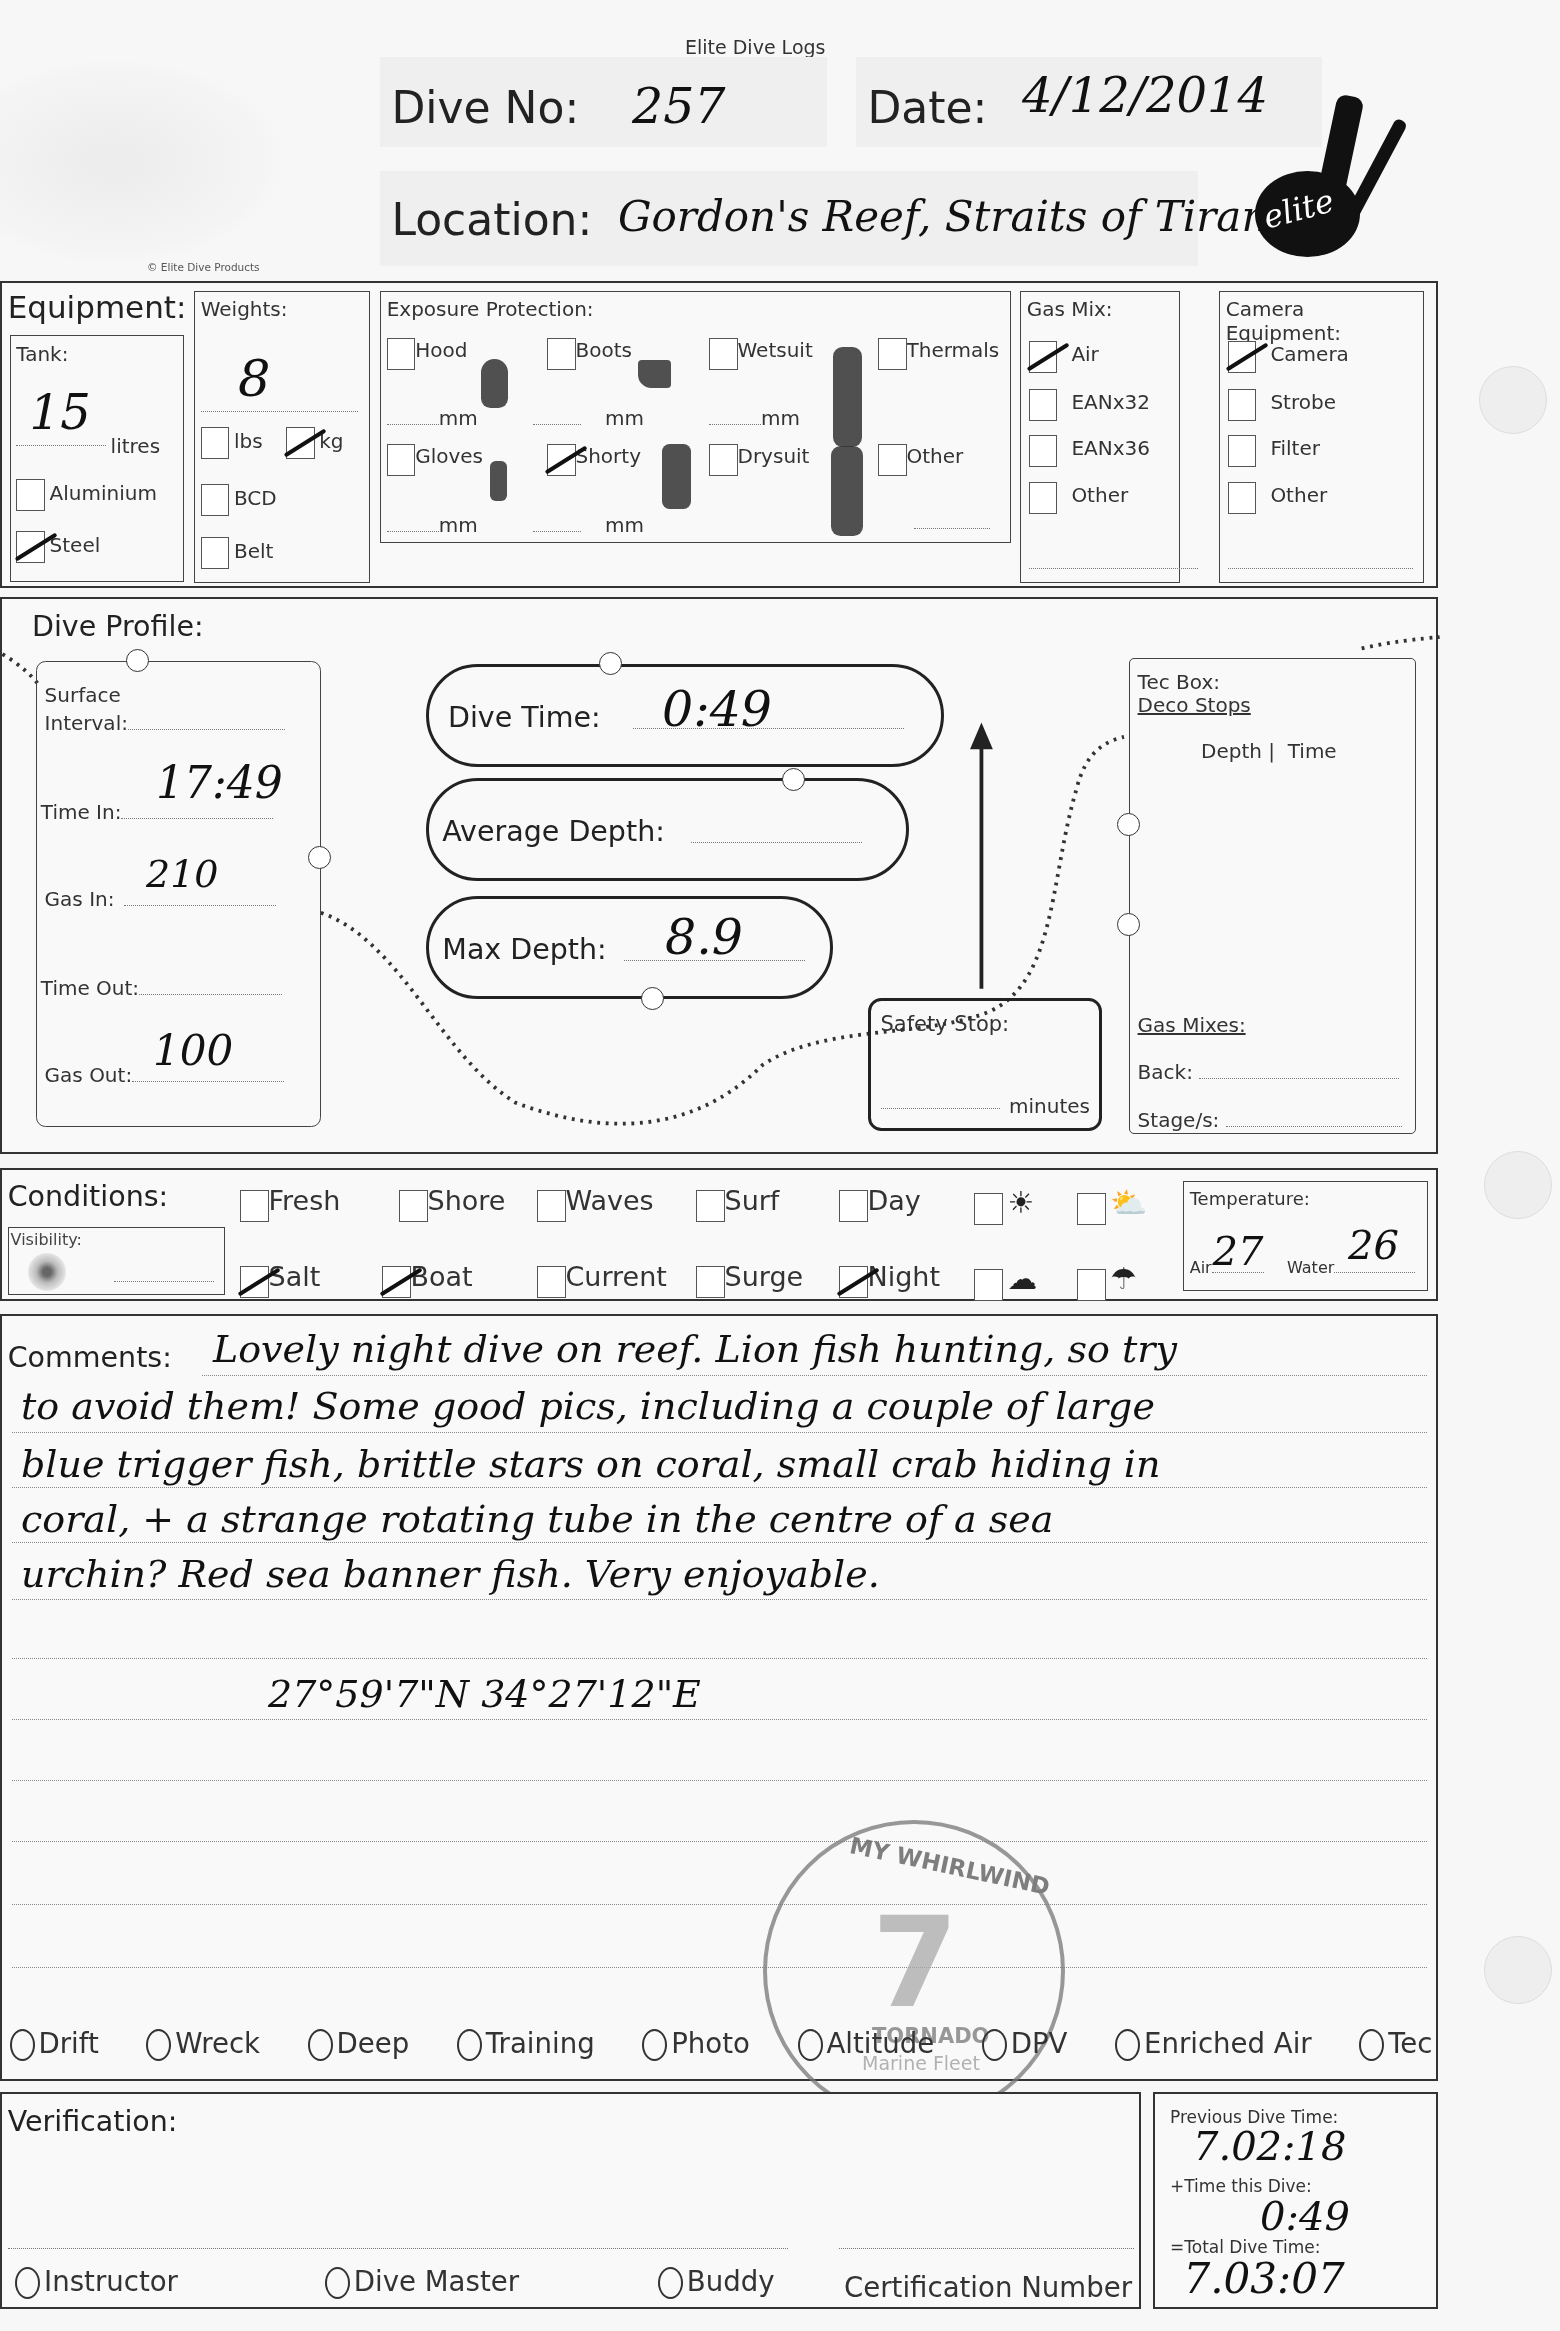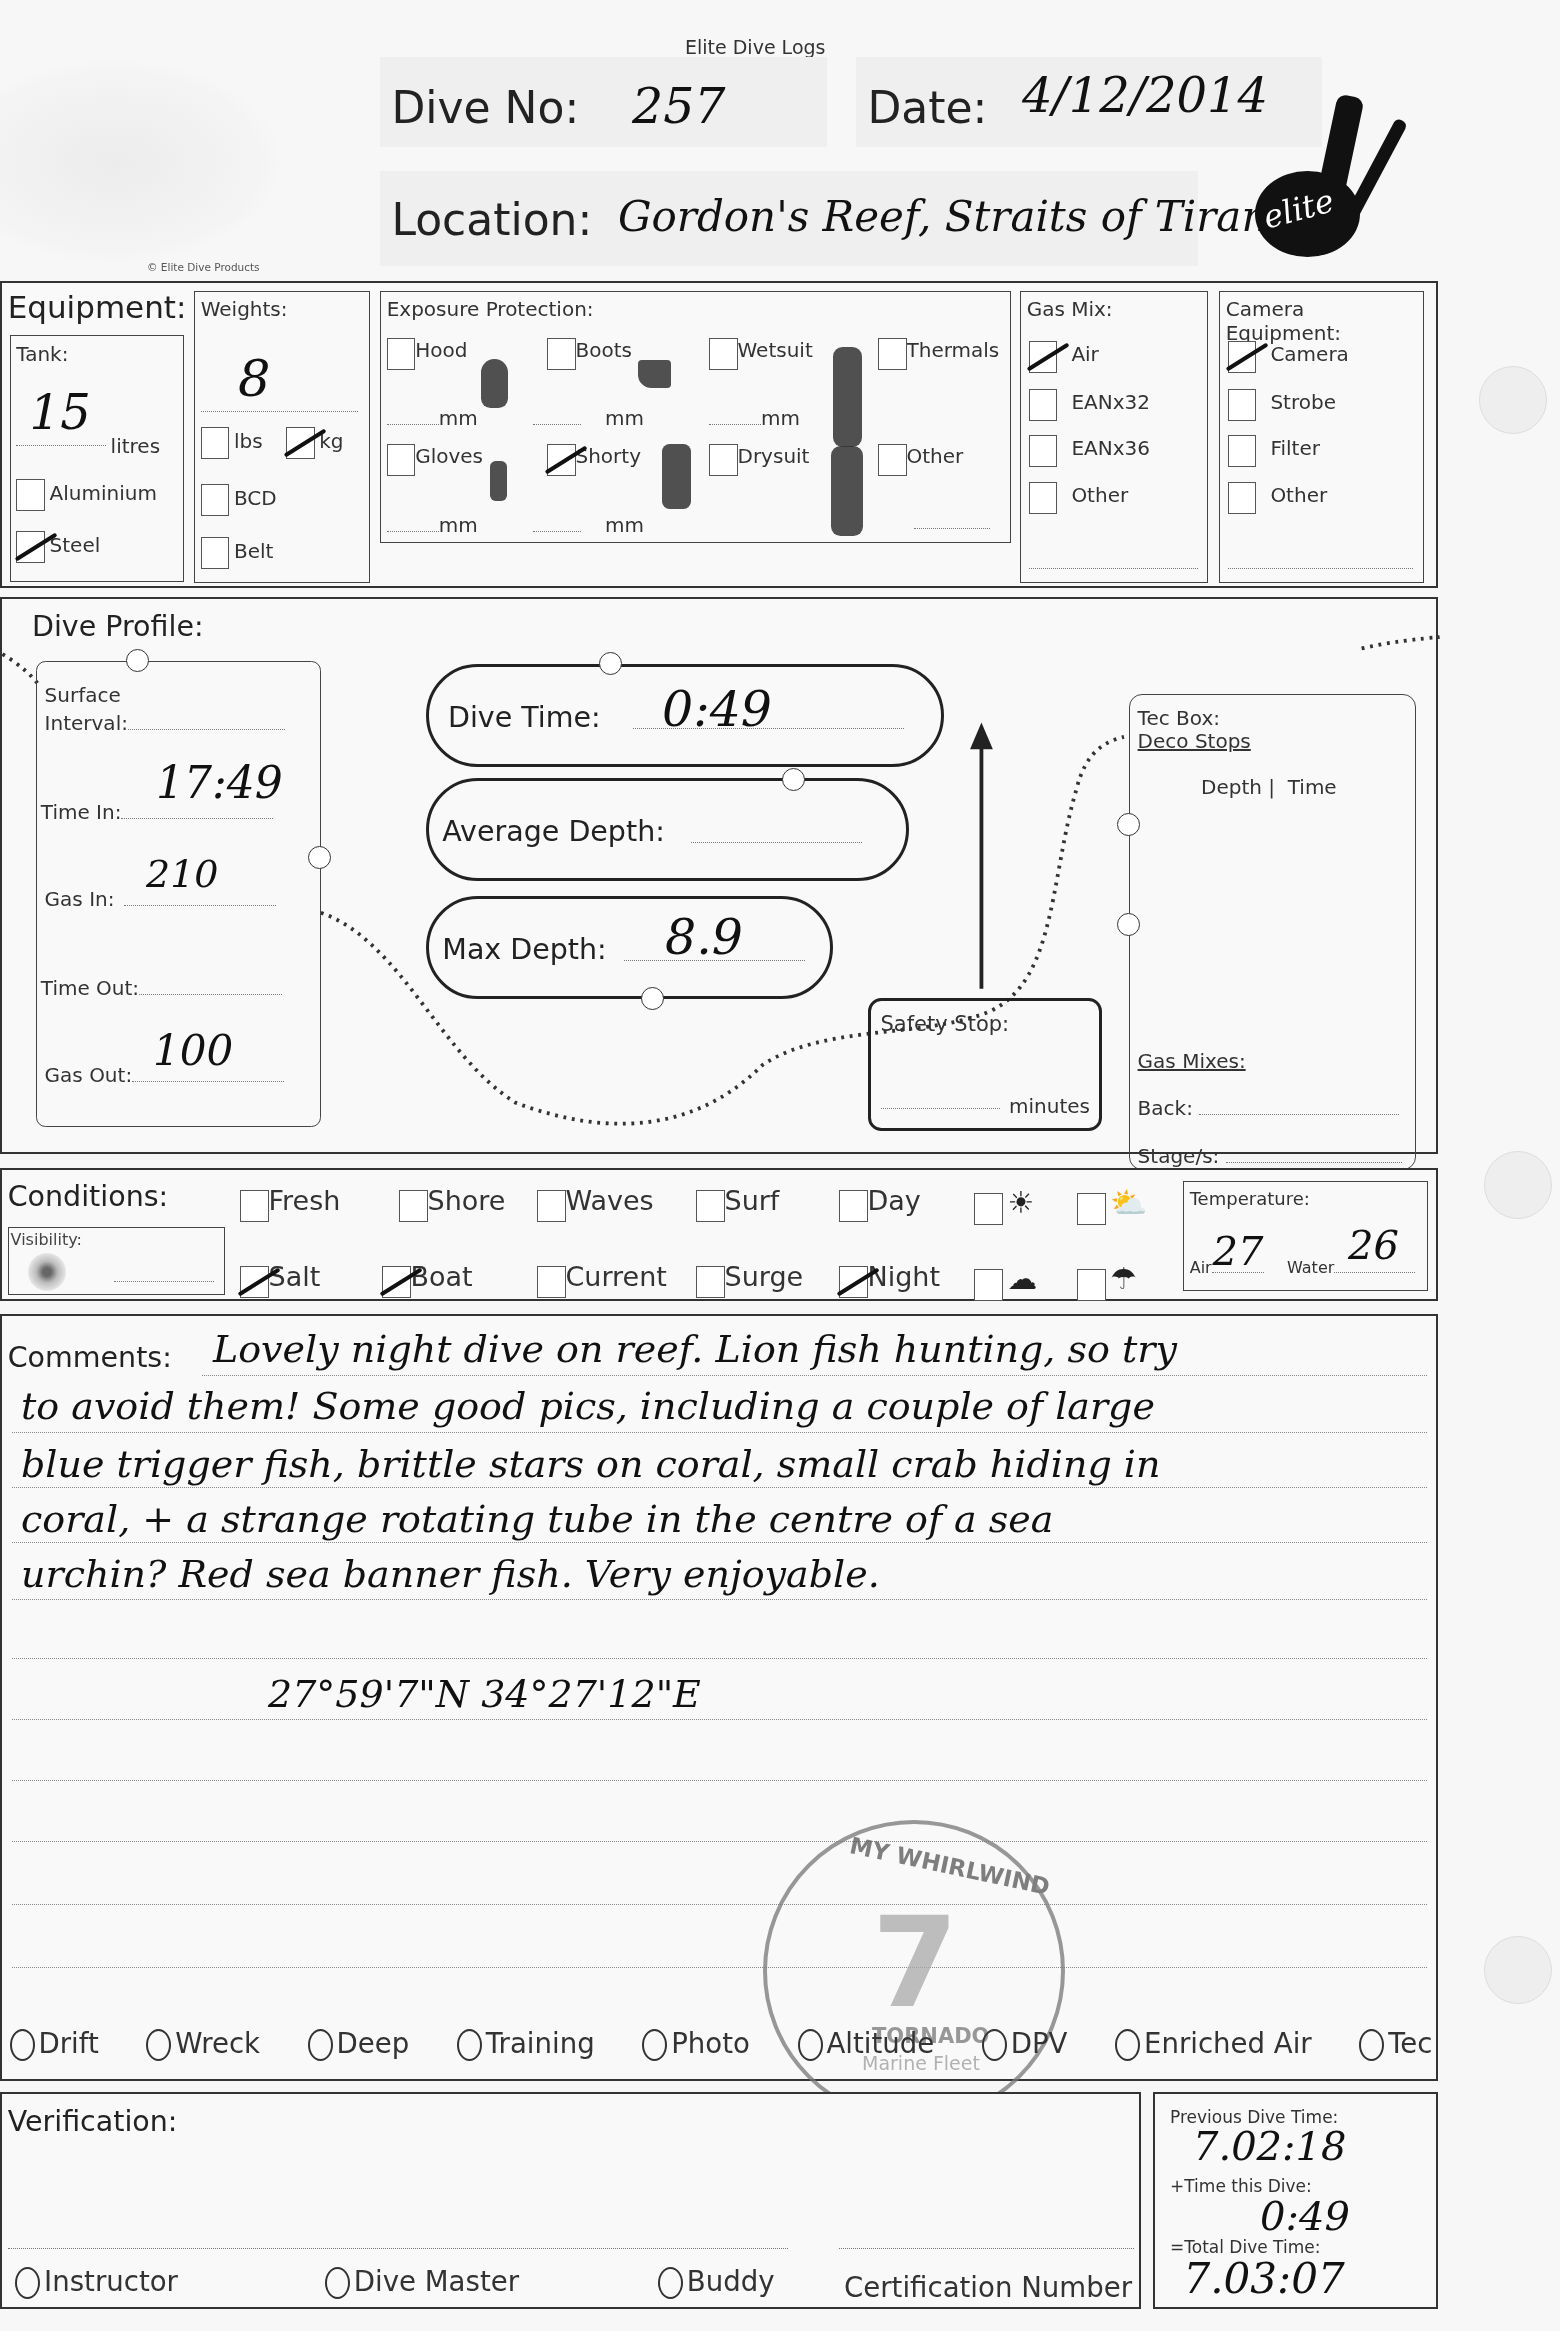--- a/index.html
+++ b/index.html
@@ -118,21 +118,21 @@
     <div class="abs lbl" style="left:152px;top:221px;"><span class="dots" style="width:48px;margin-right:24px;"></span><span>mm</span></div>
 
     <div class="abs" style="left:328px;top:152px;"><span class="cb"></span><span class="lbl" style="vertical-align:top;">Drysuit</span></div>
     <div class="garment" style="left:450px;top:154px;width:32px;height:90px;border-radius:9.5px;"></div>
 
     <div class="abs" style="left:497px;top:152px;"><span class="cb"></span><span class="lbl" style="vertical-align:top;">Other</span></div>
     <span class="abs dots" style="left:533px;top:236px;width:76px;"></span>
   </div>
 
 
-  <div class="thin" style="left:1018px;top:7.6px;width:188px;height:292px;">
+  <div class="thin" style="left:1018px;top:7.6px;width:160px;height:292px;">
     <span class="abs lbl" style="left:5.7px;top:5.7px;">Gas Mix:</span>
     <div class="abs" style="left:7.6px;top:49px;"><span class="cb checked"></span> <span class="lbl" style="margin-left:9.5px;">Air</span></div>
     <div class="abs" style="left:7.6px;top:97px;"><span class="cb"></span> <span class="lbl" style="margin-left:9.5px;">EANx32</span></div>
     <div class="abs" style="left:7.6px;top:143px;"><span class="cb"></span> <span class="lbl" style="margin-left:9.5px;">EANx36</span></div>
     <div class="abs" style="left:7.6px;top:190px;"><span class="cb"></span> <span class="lbl" style="margin-left:9.5px;">Other</span></div>
     <span class="abs dots" style="left:7.6px;top:276px;width:169px;"></span>
   </div>
 
   <div class="thin" style="left:1217px;top:7.6px;width:205px;height:292px;">
     <span class="abs lbl" style="left:5.7px;top:5.7px;">Camera Equipment:</span>
@@ -186,21 +186,21 @@
     <span class="abs hand" style="left:236px;top:9.5px;font-size:49px;">8.9</span>
   </div>
   <div class="knob" style="left:639px;top:388px;"></div>
 
   <div class="abs" style="left:866px;top:399px;width:234px;height:133px;border:3.8px solid #222;border-radius:13.3px;">
     <span class="abs lbl" style="left:9.5px;top:11.4px;font-size:21px;">Safety Stop:</span>
     <span class="abs dots" style="left:9.5px;top:107px;width:119px;"></span>
     <span class="abs lbl" style="left:138px;top:93px;">minutes</span>
   </div>
 
-  <div class="abs" style="left:1127px;top:59px;width:287px;height:476px;border:1.9px solid #444;border-radius:13px;margin-top:36px;">
+  <div class="abs" style="left:1127px;top:59px;width:287px;height:476px;border:1.9px solid #444;border-radius:5px;">
     <span class="abs lbl" style="left:7.6px;top:11.4px;">Tec Box:</span>
     <span class="abs lbl" style="left:7.6px;top:34px;text-decoration:underline;">Deco Stops</span>
     <span class="abs lbl" style="left:71px;top:80px;white-space:pre;text-align:right;">Depth |  Time</span>
     <span class="abs lbl" style="left:7.6px;top:354px;text-decoration:underline;">Gas Mixes:</span>
     <div class="abs lbl" style="left:7.6px;top:401px;"><span>Back:</span> <span class="dots" style="width:200px;"></span></div>
     <div class="abs lbl" style="left:7.6px;top:449px;"><span>Stage/s:</span> <span class="dots" style="width:176px;"></span></div>
   </div>
   <div class="knob" style="left:1115px;top:214px;"></div>
   <div class="knob" style="left:1115px;top:314px;"></div>
 </div>

